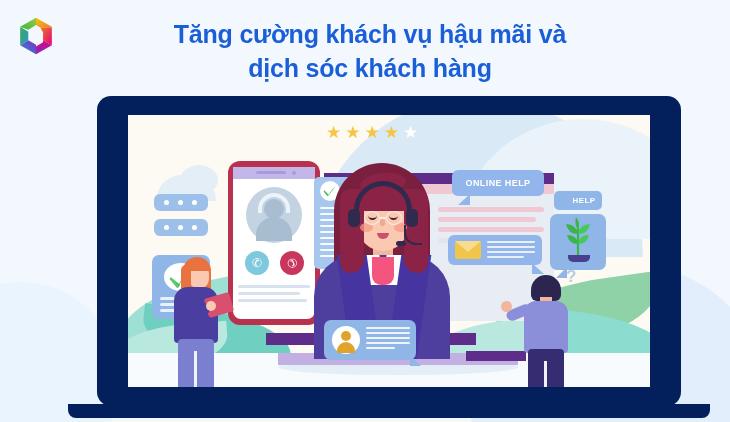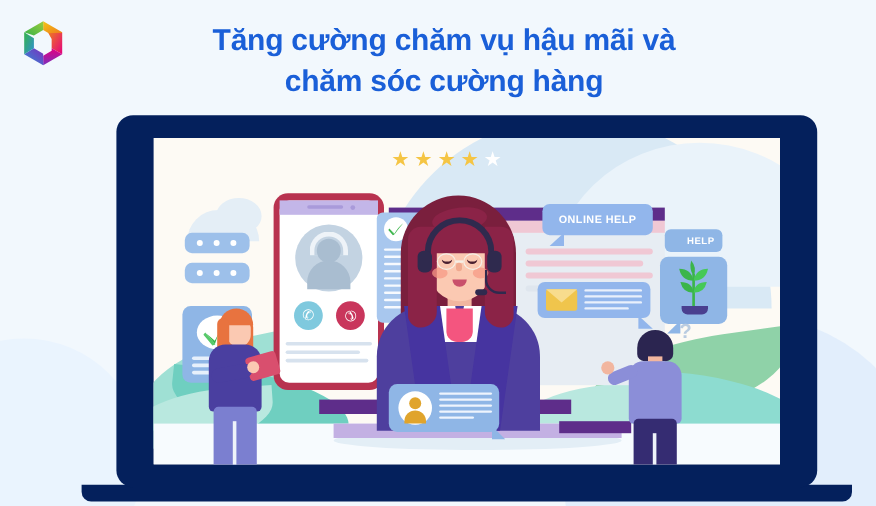--- a/index.html
+++ b/index.html
@@ -365,22 +365,22 @@
       <path d="M95 28 L95 80 L70 66 L70 44 L62 30 L95 30 Z" fill="url(#g2)"></path>
       <path d="M95 80 L50 106 L50 84 L70 72 L70 66 Z" fill="url(#g3)"></path>
       <path d="M50 106 L5 80 L28 66 L50 79 Z" fill="url(#g4)"></path>
       <path d="M5 80 L5 28 L28 42 L28 66 Z" fill="url(#g5)"></path>
       <path d="M5 28 L50 2 L50 23 L28 36 Z" fill="url(#g6)"></path>
       <path d="M52 44 L95 44 L95 60 L52 60 Z" fill="#e4007f" opacity="0"></path>
     </svg>
   </div>
 
   <div class="headline">
-    <div>Tăng cường chăm vụ hậu mãi và</div>
-    <div>chăm sóc cường hàng</div>
+    <div>Tăng cường khách vụ hậu mãi và</div>
+    <div>dịch sóc khách hàng</div>
   </div>
 </div>
 
 <div class="laptop">
   <div class="laptop-body"></div>
 
   <div class="laptop-screen">
 
     <div class="ill arc"></div>
     <div class="ill arc2"></div>

